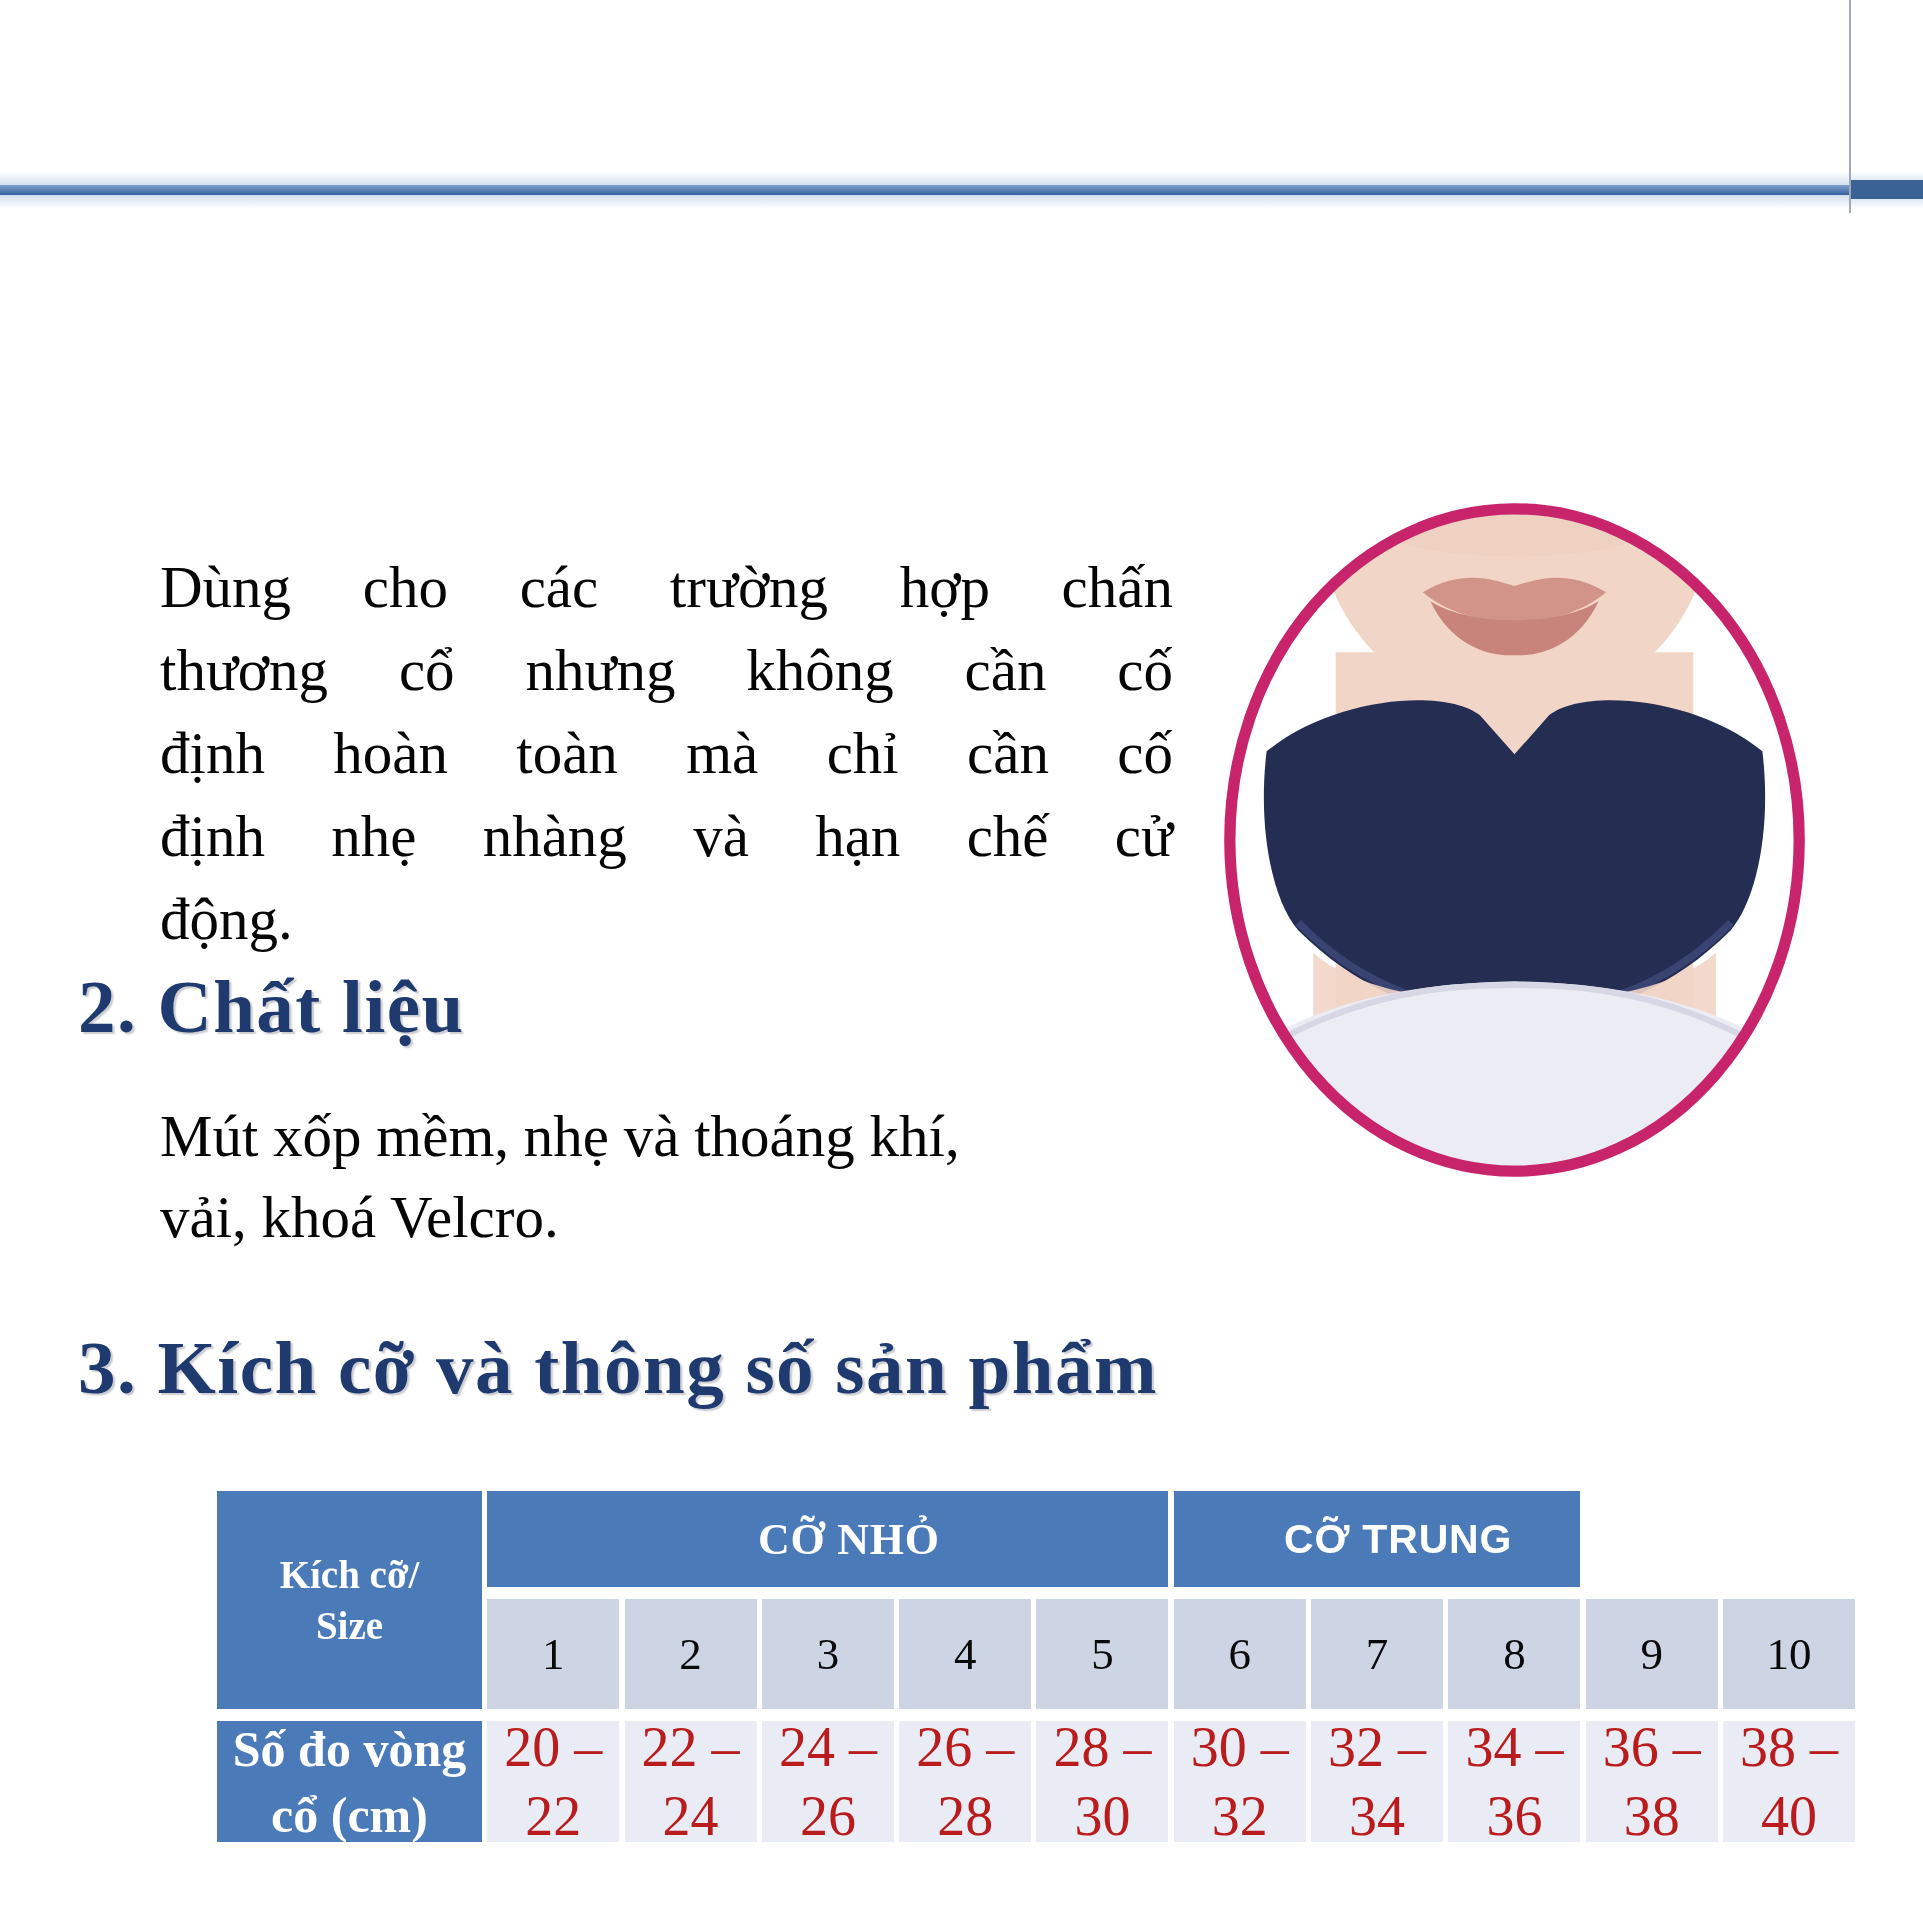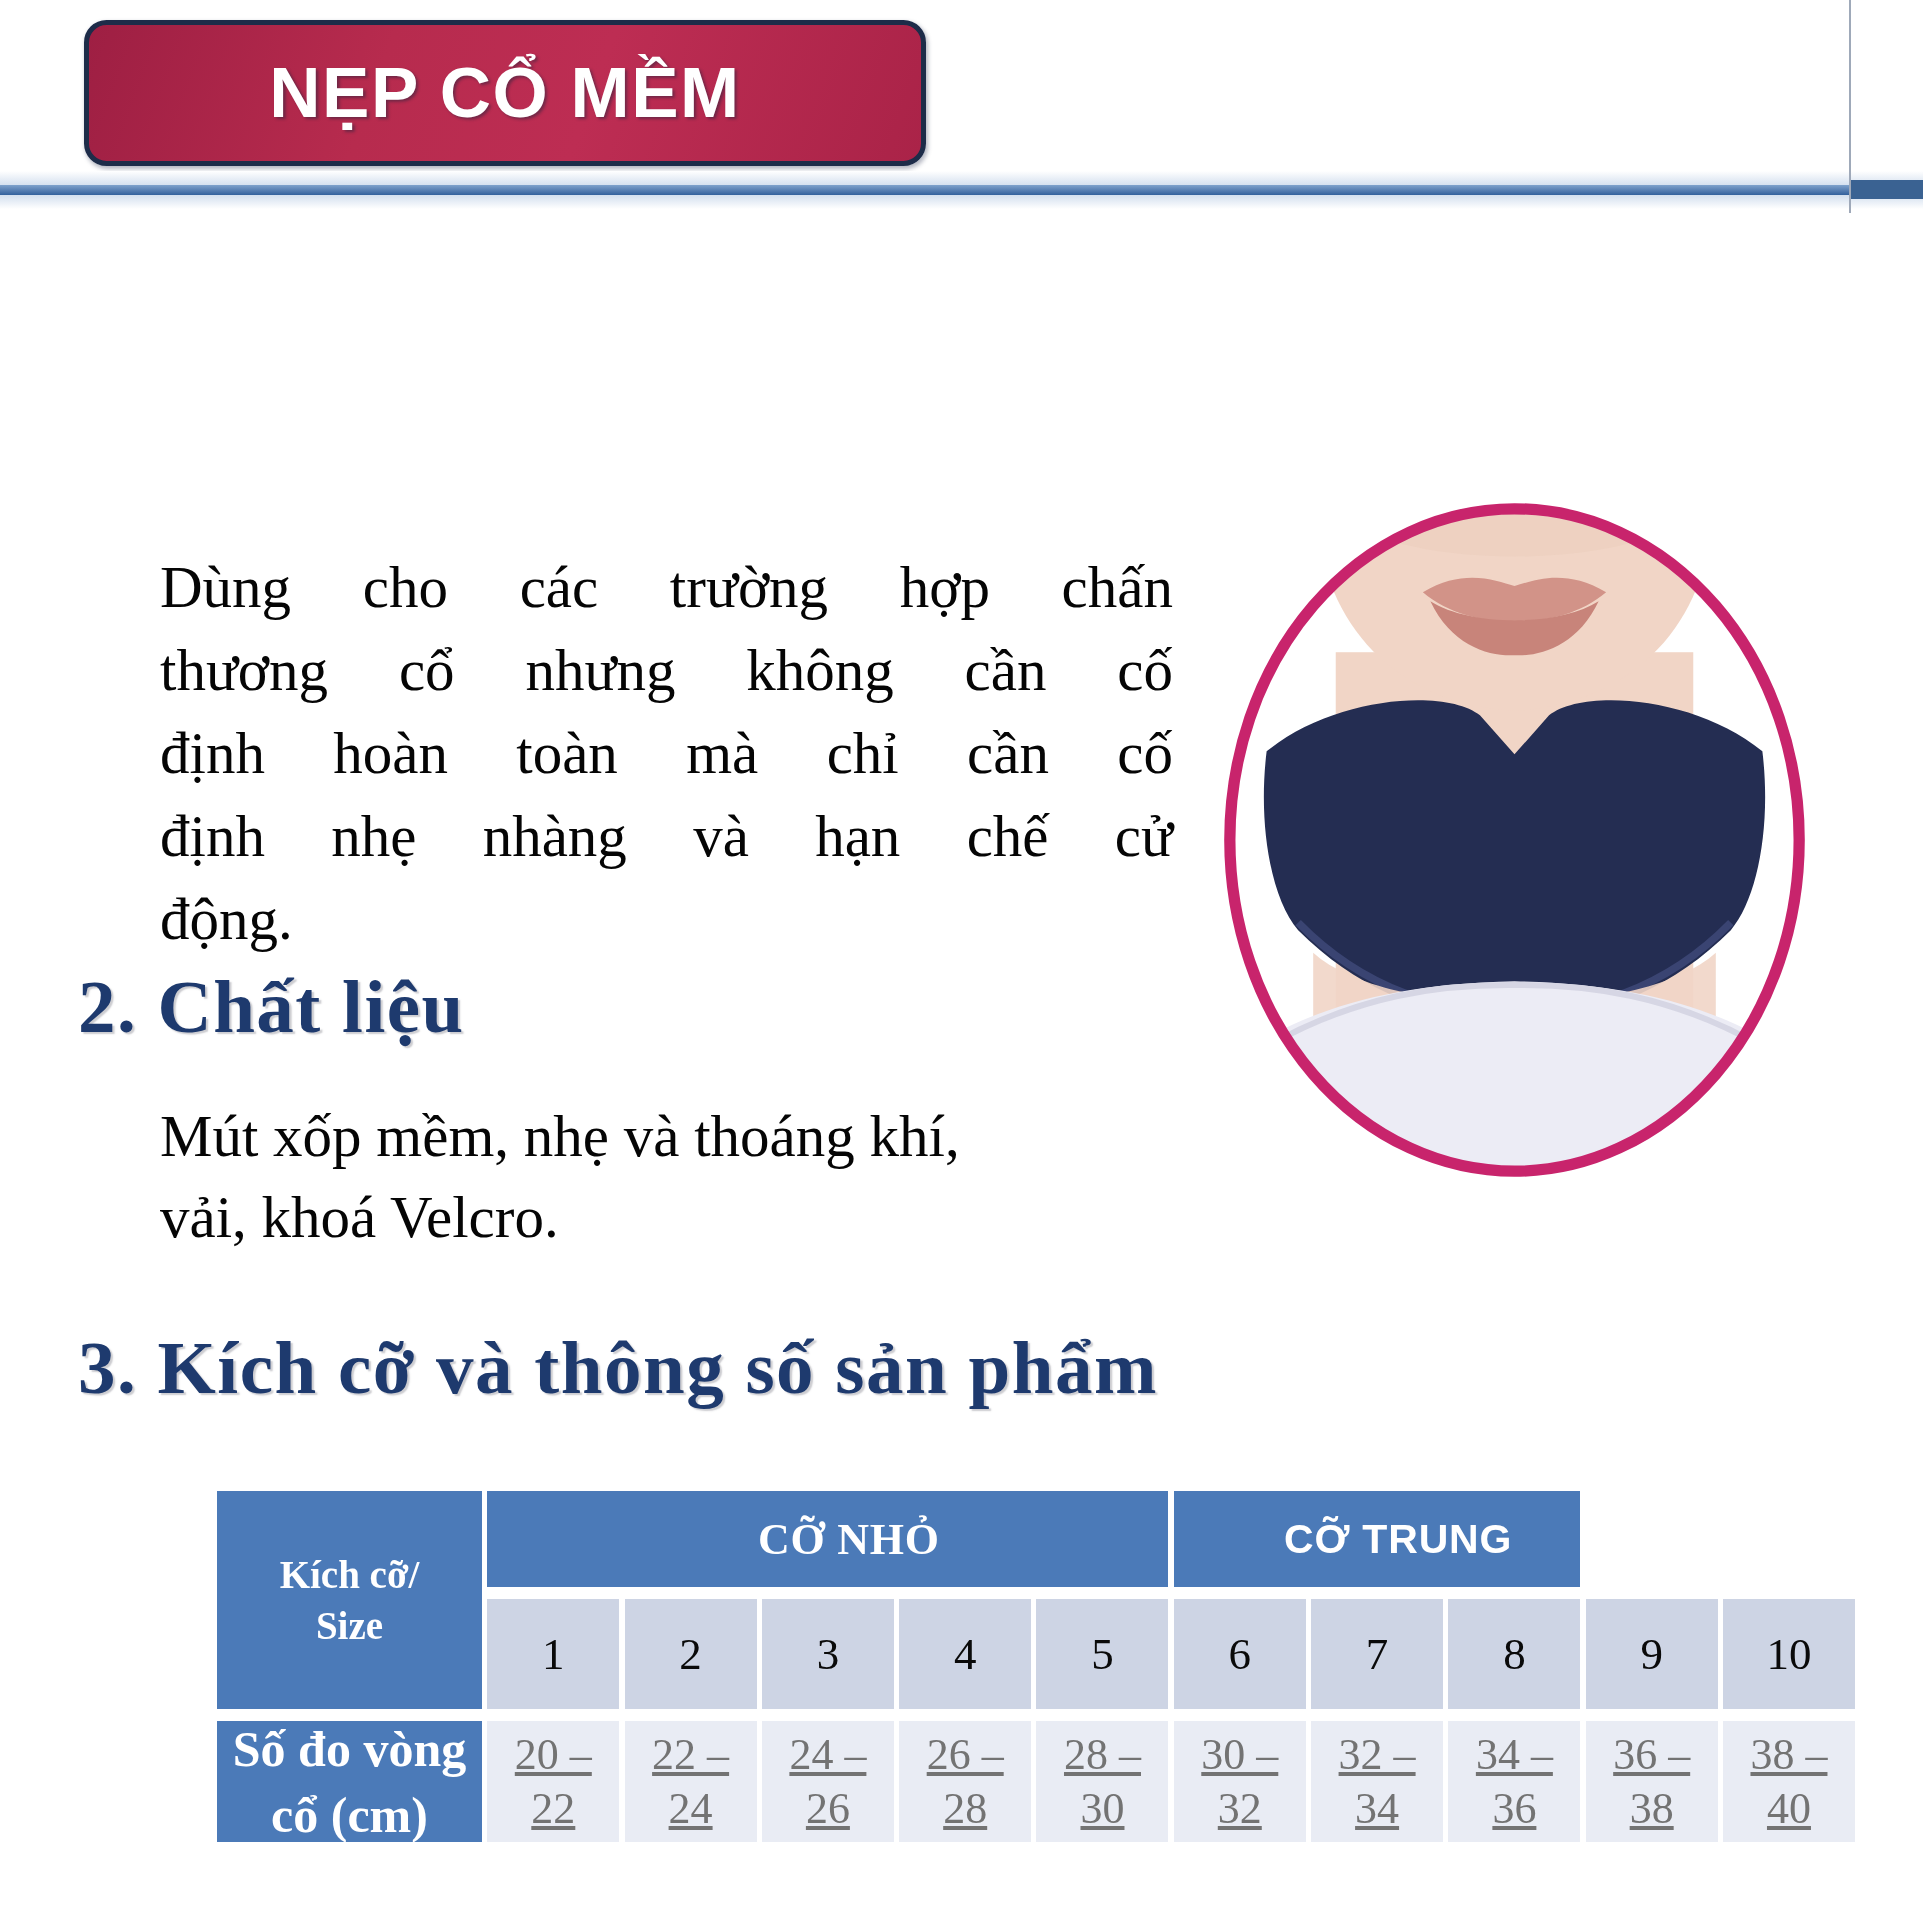--- a/index.html
+++ b/index.html
@@ -46,31 +46,28 @@
     display:grid;grid-template-columns:265px repeat(10,132px);
     grid-template-rows:96px 110px 121px;gap:12px 5.3px;margin-left:46px;
   }
   .cell{display:flex;align-items:center;justify-content:center;text-align:center;}
   .cell.blue{background:var(--header-blue);color:#ffffff;font-weight:bold;}
   .corner{grid-row:1 / 3;grid-column:1;font-size:39px;line-height:1.32;white-space:pre-line;}
   .rowhdr{grid-row:3;grid-column:1;font-size:50px;line-height:1.32;white-space:pre-line;}
   .cell.group{font-family:"Liberation Sans","DejaVu Sans",sans-serif;font-size:41px;letter-spacing:0.8px;padding-left:42px;}
   .cell.group.serif{font-family:"Liberation Serif","DejaVu Serif",serif;font-size:44px;}
   .cell.num{background:var(--cell-light);font-size:45px;color:#0a0a0a;}
-  .cell.range{background:var(--cell-lighter);font-size:44px;color:#737373;
-    line-height:1.22;white-space:pre-line;text-decoration:underline;}
+  .cell.range{background:var(--cell-lighter);font-size:56px;color:#b91c1c;
+    line-height:1.22;white-space:pre-line;}
 </style>
 </head>
 <body>
 
 <div class="slide">
 
-  <div class="title-box">
-    <span>NẸP CỔ MỀM</span>
-  </div>
 
   <div class="divider-band"></div>
   <div class="divider-line"></div>
   <div class="divider-vline"></div>
   <div class="divider-stub"></div>
 
   <div id="para1" class="para justify" style="top:546px;">
       <div class="line j">Dùng cho các trường hợp chấn</div>
       <div class="line j">thương cổ nhưng không cần cố</div>
       <div class="line j">định hoàn toàn mà chỉ cần cố</div>

